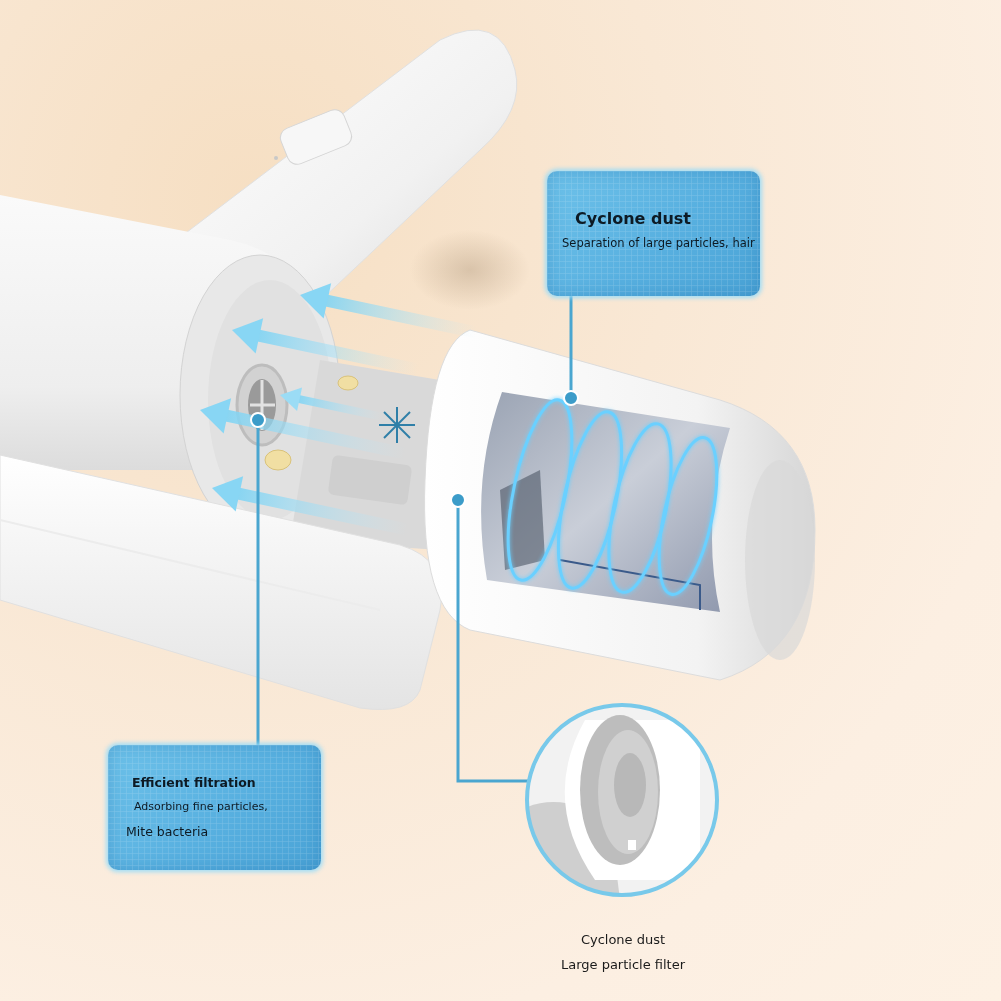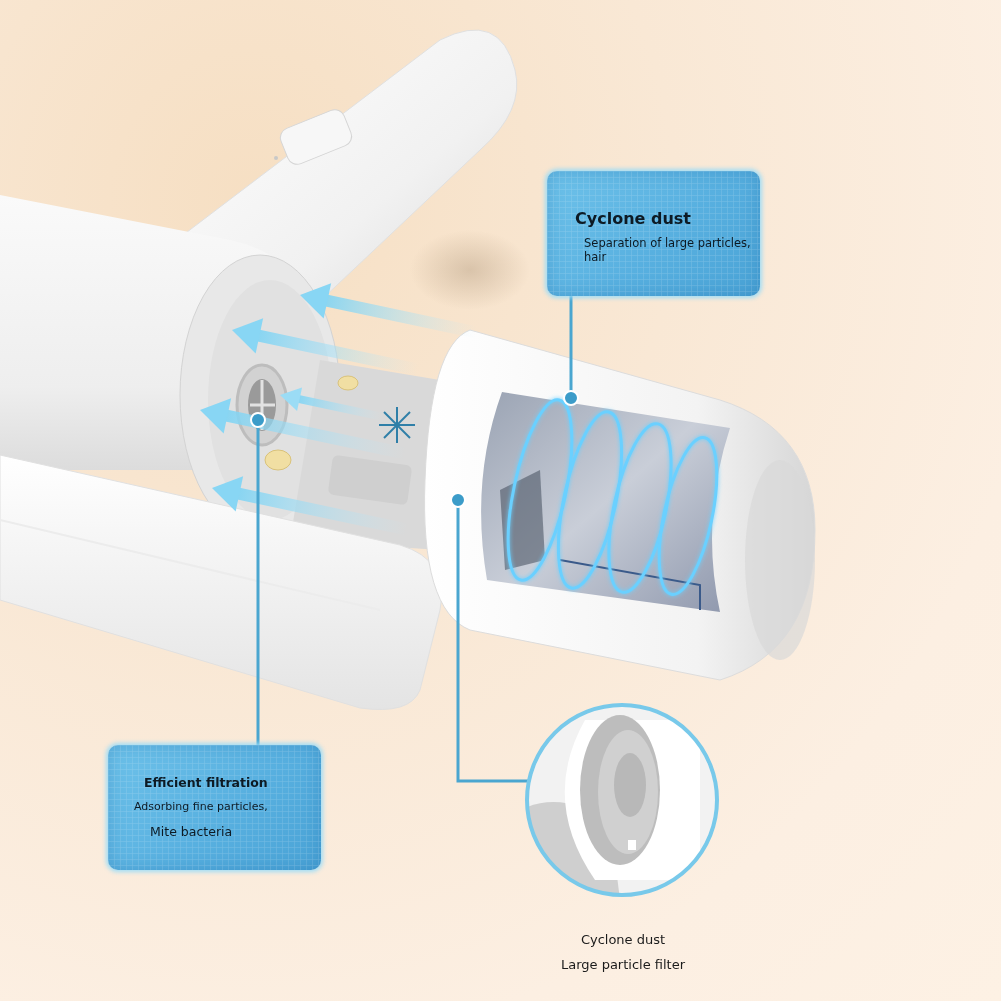--- a/index.html
+++ b/index.html
@@ -162,24 +162,24 @@
     <ellipse cx="630" cy="785" rx="16" ry="32" fill="#b8b8b8"></ellipse>
     <rect x="628" y="840" width="8" height="10" fill="#ffffff"></rect>
     <rect x="635" y="862" width="10" height="5" fill="#ffffff"></rect>
   </g>
   <circle cx="622" cy="800" r="95" fill="none" stroke="#78c9ea" stroke-width="4"></circle>
 </svg>
 
 <div class="callout" style="left:547px;top:171px;width:213px;height:125px;">
   <div class="grid"></div>
   <div class="c-title" style="left:28px;top:38px;font-size:16px;">Cyclone dust</div>
-  <div class="c-text" style="left:37px;top:65px;font-size:11.5px;">Separation of large particles, hair</div>
+  <div class="c-text" style="left:15px;top:65px;font-size:11.5px;">Separation of large particles, hair</div>
 </div>
 
 <div class="callout" style="left:108px;top:745px;width:213px;height:125px;">
   <div class="grid"></div>
-  <div class="c-title" style="left:24px;top:30px;font-size:12.5px;padding-left:12px;">Efficient filtration</div>
+  <div class="c-title" style="left:24px;top:30px;font-size:12.5px;">Efficient filtration</div>
   <div class="c-text" style="left:26px;top:55px;font-size:11px;">Adsorbing fine particles,</div>
-  <div class="c-text" style="left:42px;top:79px;font-size:12.5px;text-align:right;">Mite bacteria</div>
+  <div class="c-text" style="left:18px;top:79px;font-size:12.5px;text-align:right;">Mite bacteria</div>
 </div>
 
 <div class="caption" style="left:513px;top:932px;">Cyclone dust</div>
 <div class="caption" style="left:513px;top:957px;">Large particle filter</div>
 
 </body></html>

